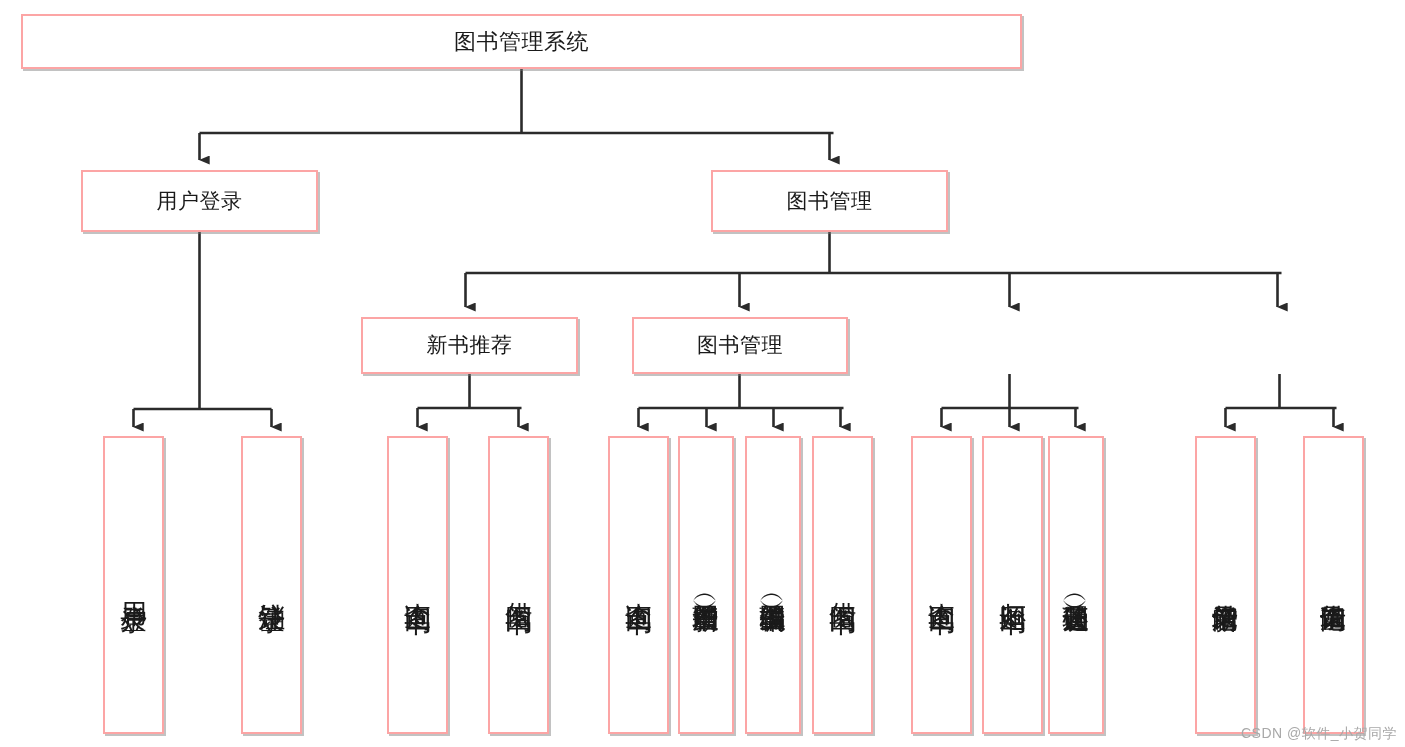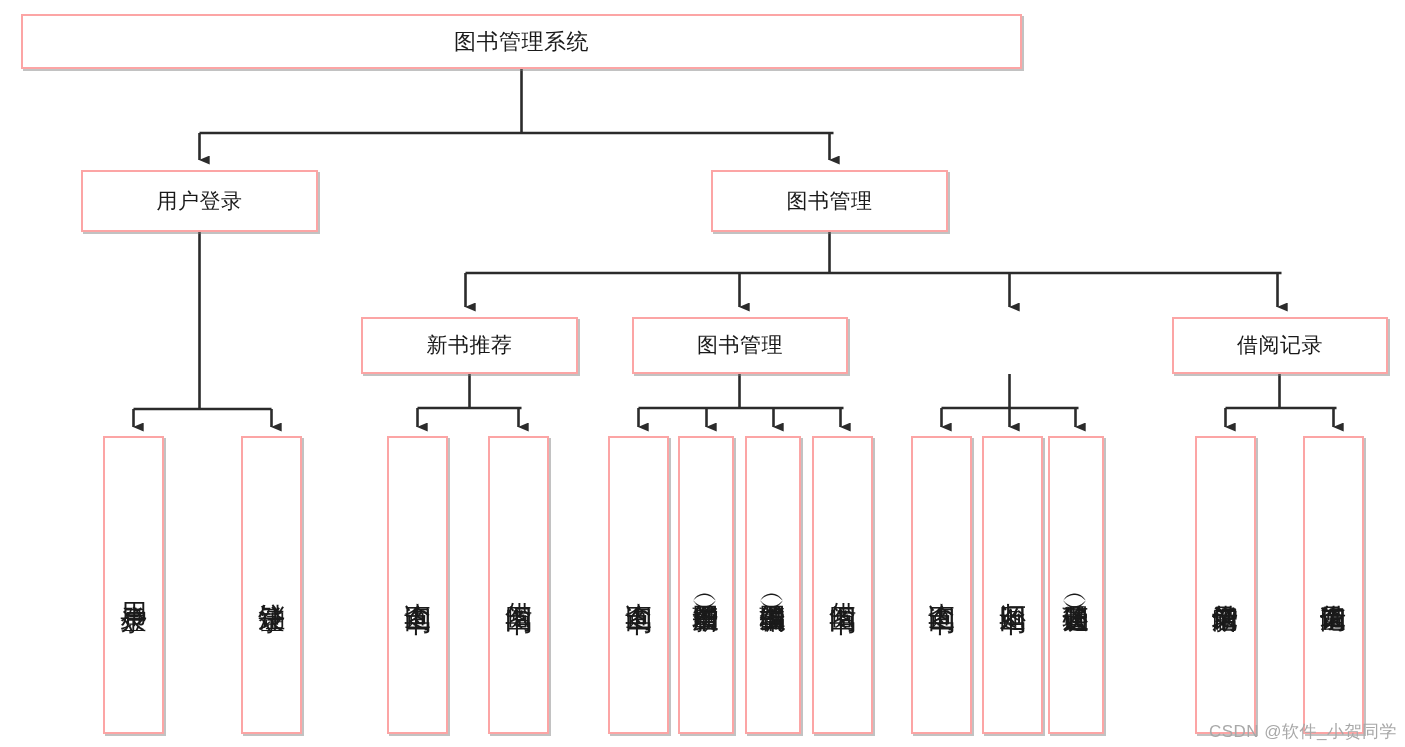--- a/index.html
+++ b/index.html
@@ -66,21 +66,21 @@
   .v-node.tight .node-label{
     font-size:26px;
     letter-spacing:0px;
     line-height:1.0;
   }
   
   #watermark{
     position:absolute;
     right:8px;
     bottom:4px;
-    font-size:17px;
+    font-size:14px;
     color:#a8a8a8;
     letter-spacing:.5px;
     white-space:nowrap;
     user-select:none;
   }
 </style>
 </head>
 <body>
 
 <div id="canvas">
@@ -151,23 +151,20 @@
 
   <div class="node h-node" style="left:361px;top:317px;width:217px;height:57px;">
     <span class="node-label">新书推荐</span>
   </div>
 
   <div class="node h-node" style="left:632px;top:317px;width:216px;height:57px;">
     <span class="node-label">图书管理</span>
   </div>
 
 
-  <div class="node h-node" style="left:1172px;top:317px;width:216px;height:57px;">
-    <span class="node-label">借阅记录</span>
-  </div>
 
   <div class="node v-node" style="left:103px;top:436px;width:61px;height:298px;">
     <span class="node-label">用户登录</span>
   </div>
   <div class="node v-node" style="left:241px;top:436px;width:61px;height:298px;">
     <span class="node-label">注销登录</span>
   </div>
 
   <div class="node v-node" style="left:387px;top:436px;width:61px;height:298px;">
     <span class="node-label">查询图书</span>

